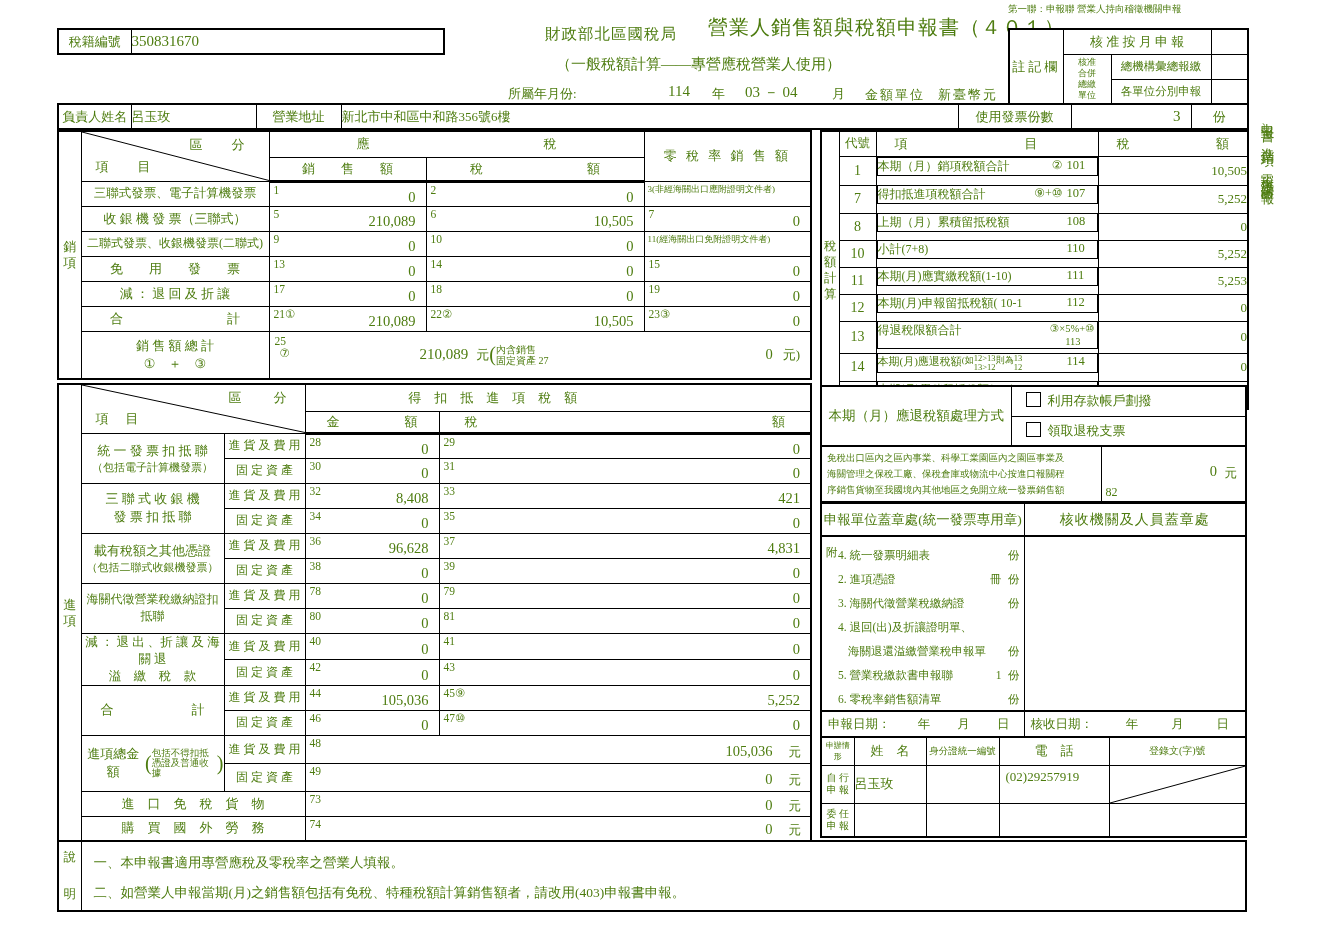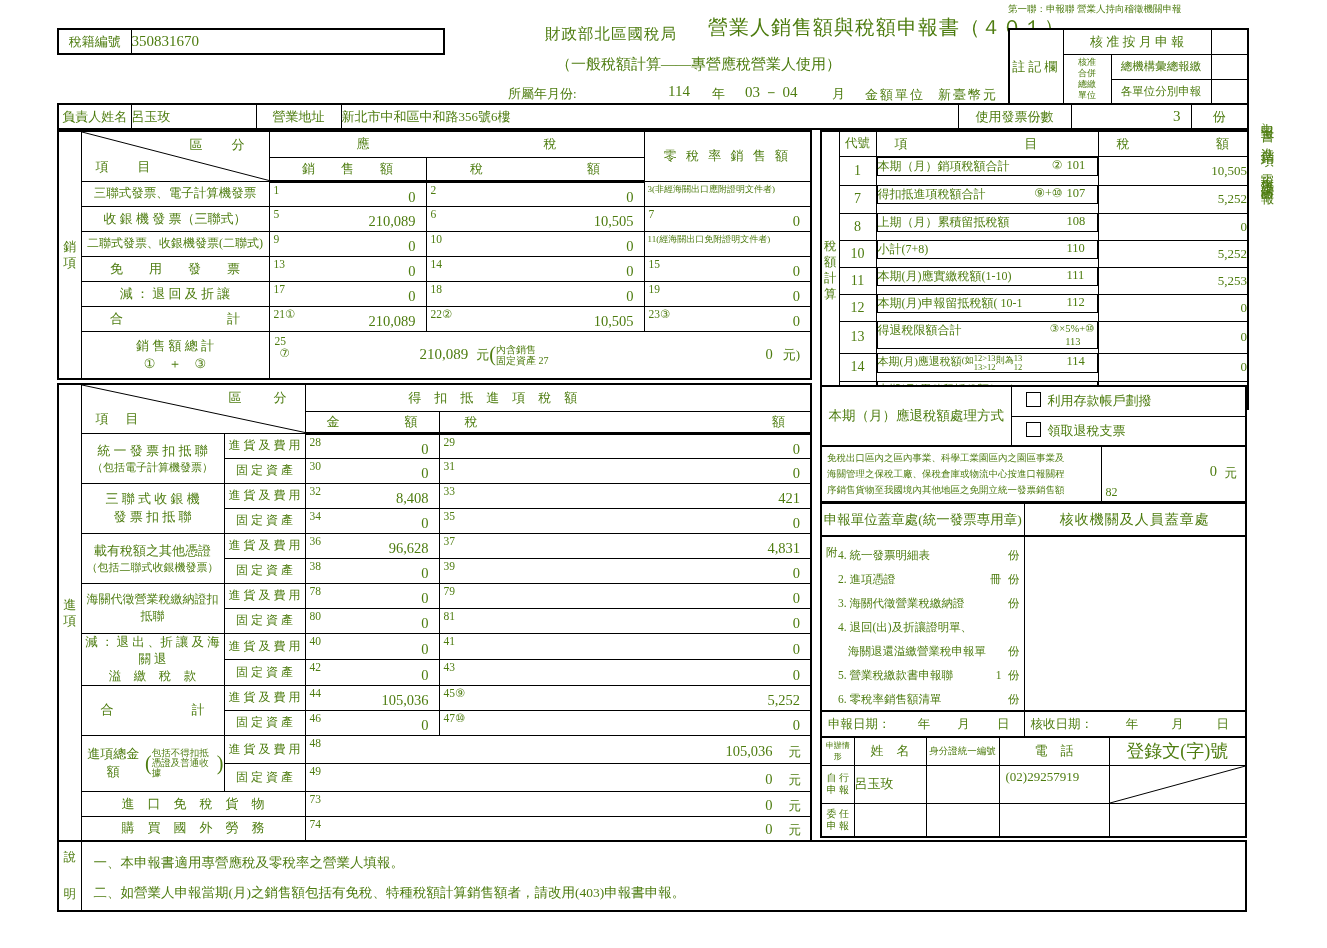--- a/index.html
+++ b/index.html
@@ -793,21 +793,21 @@
         <col style="width:73px">
         <col style="width:110px">
         <col>
       </colgroup>
     <tbody>
         <tr style="height:28px;">
       <td class="ctr" style="font-size:8px;">申辦情形</td>
       <td class="ctr">姓　名</td>
       <td class="ctr" style="font-size:9.5px;">身分證統一編號</td>
       <td class="ctr">電　話</td>
-      <td class="ctr" style="font-size:18px;">登錄文(字)號</td>
+      <td class="ctr" style="font-size:10px;">登錄文(字)號</td>
     </tr>
     <tr style="height:38px;">
       <td class="ctr" style="font-size:10px;line-height:12px;">
         <div>自 行</div>
             <div>申 報</div>
       </td>
       <td class="lft">呂玉玫</td>
       <td></td>
       <td style="vertical-align:top;padding:3px 0 0 6px;font-size:13px;font-family:'Liberation Serif',serif;">(02)29257919</td>
       <td style="position:relative;">

